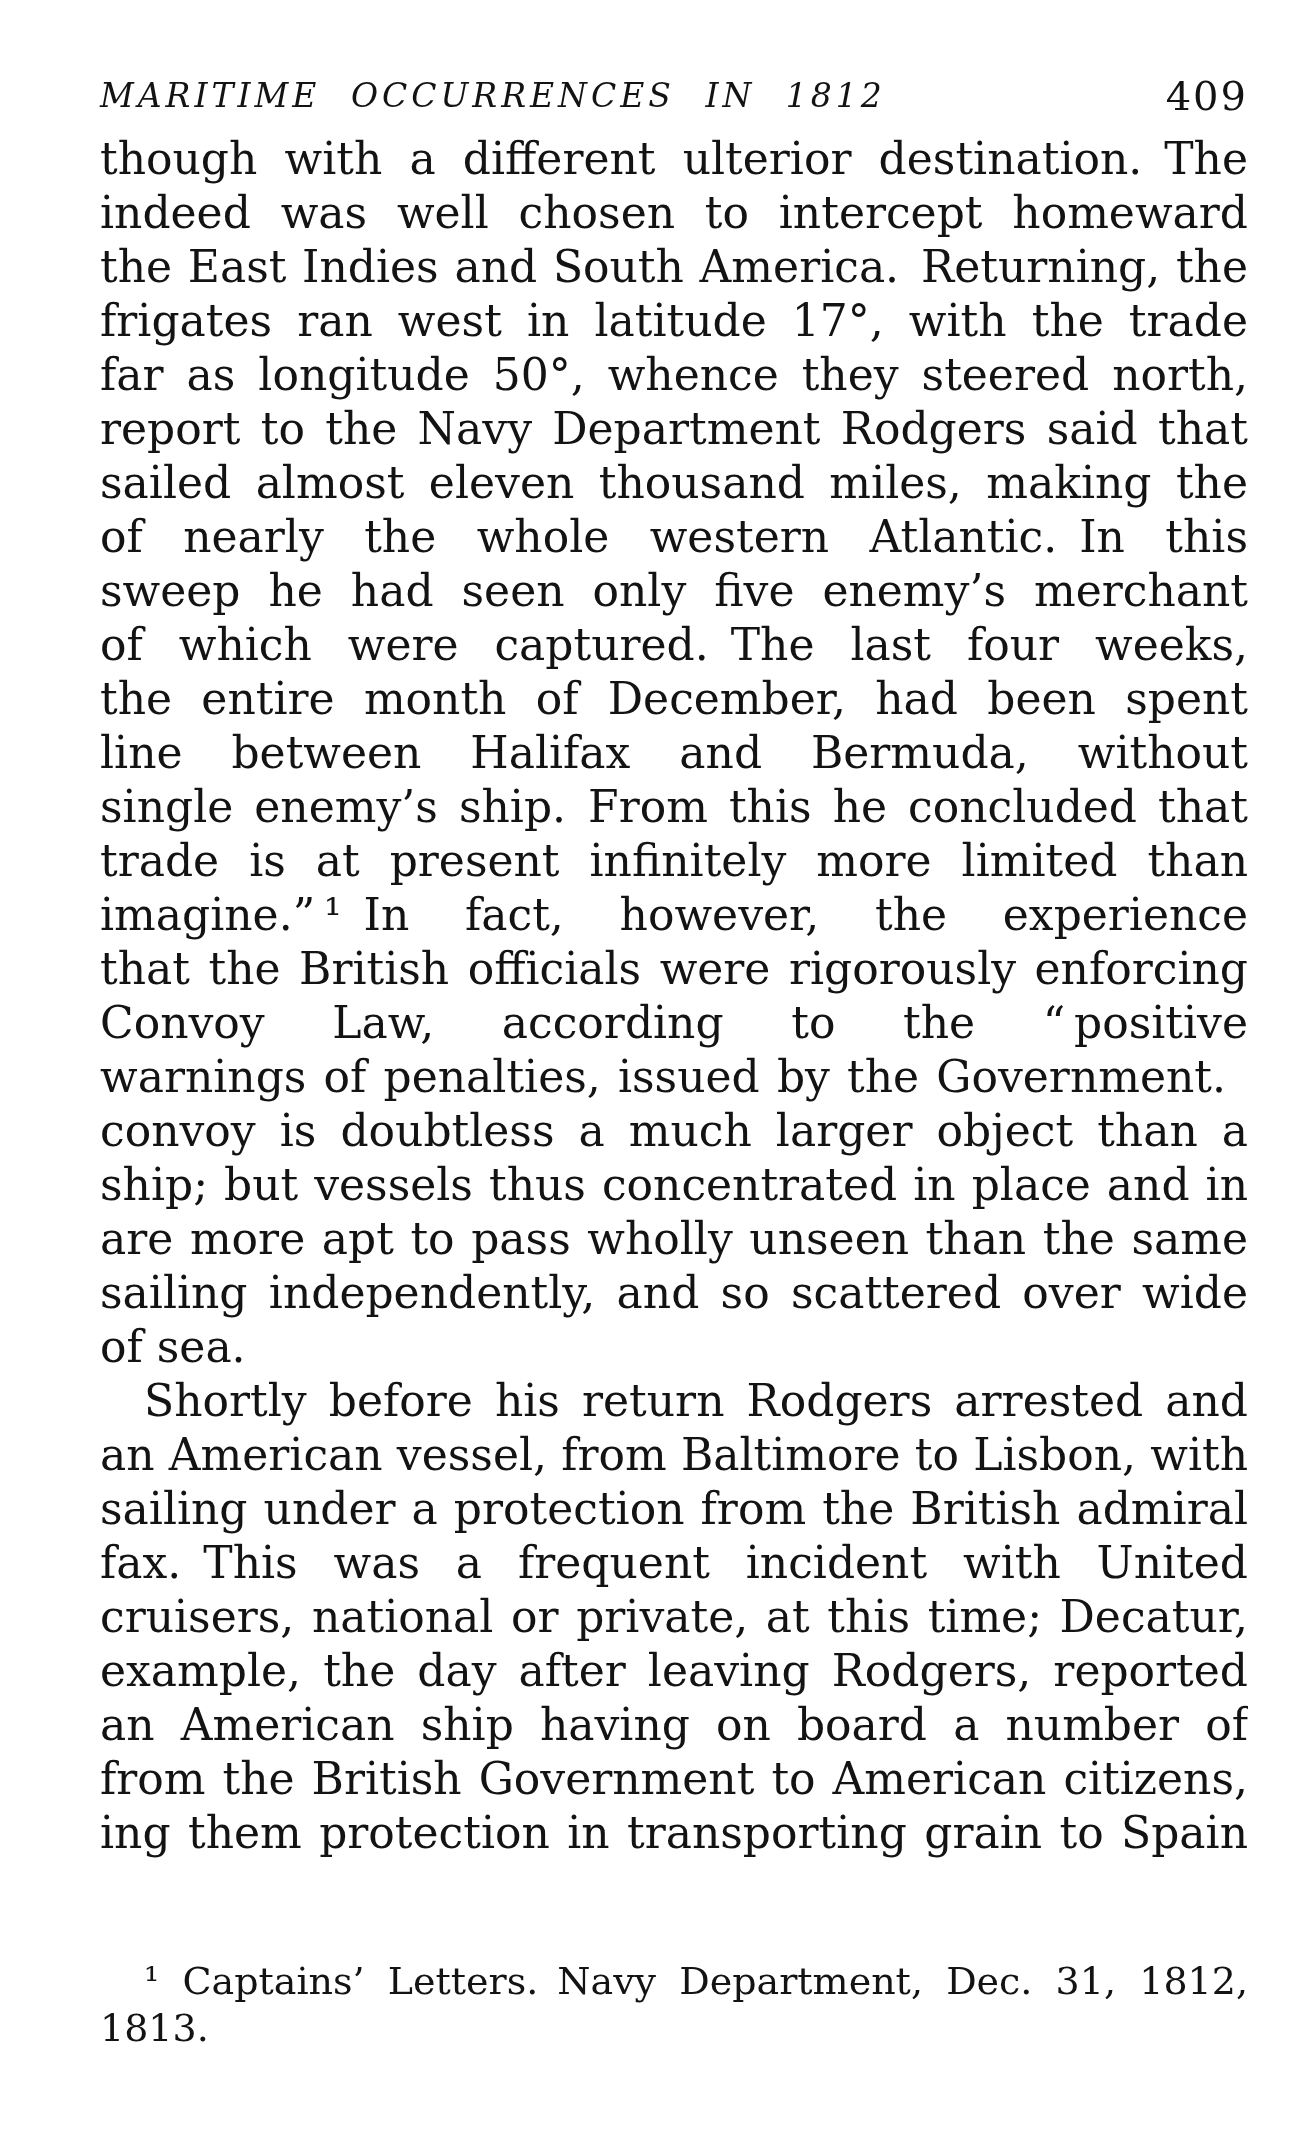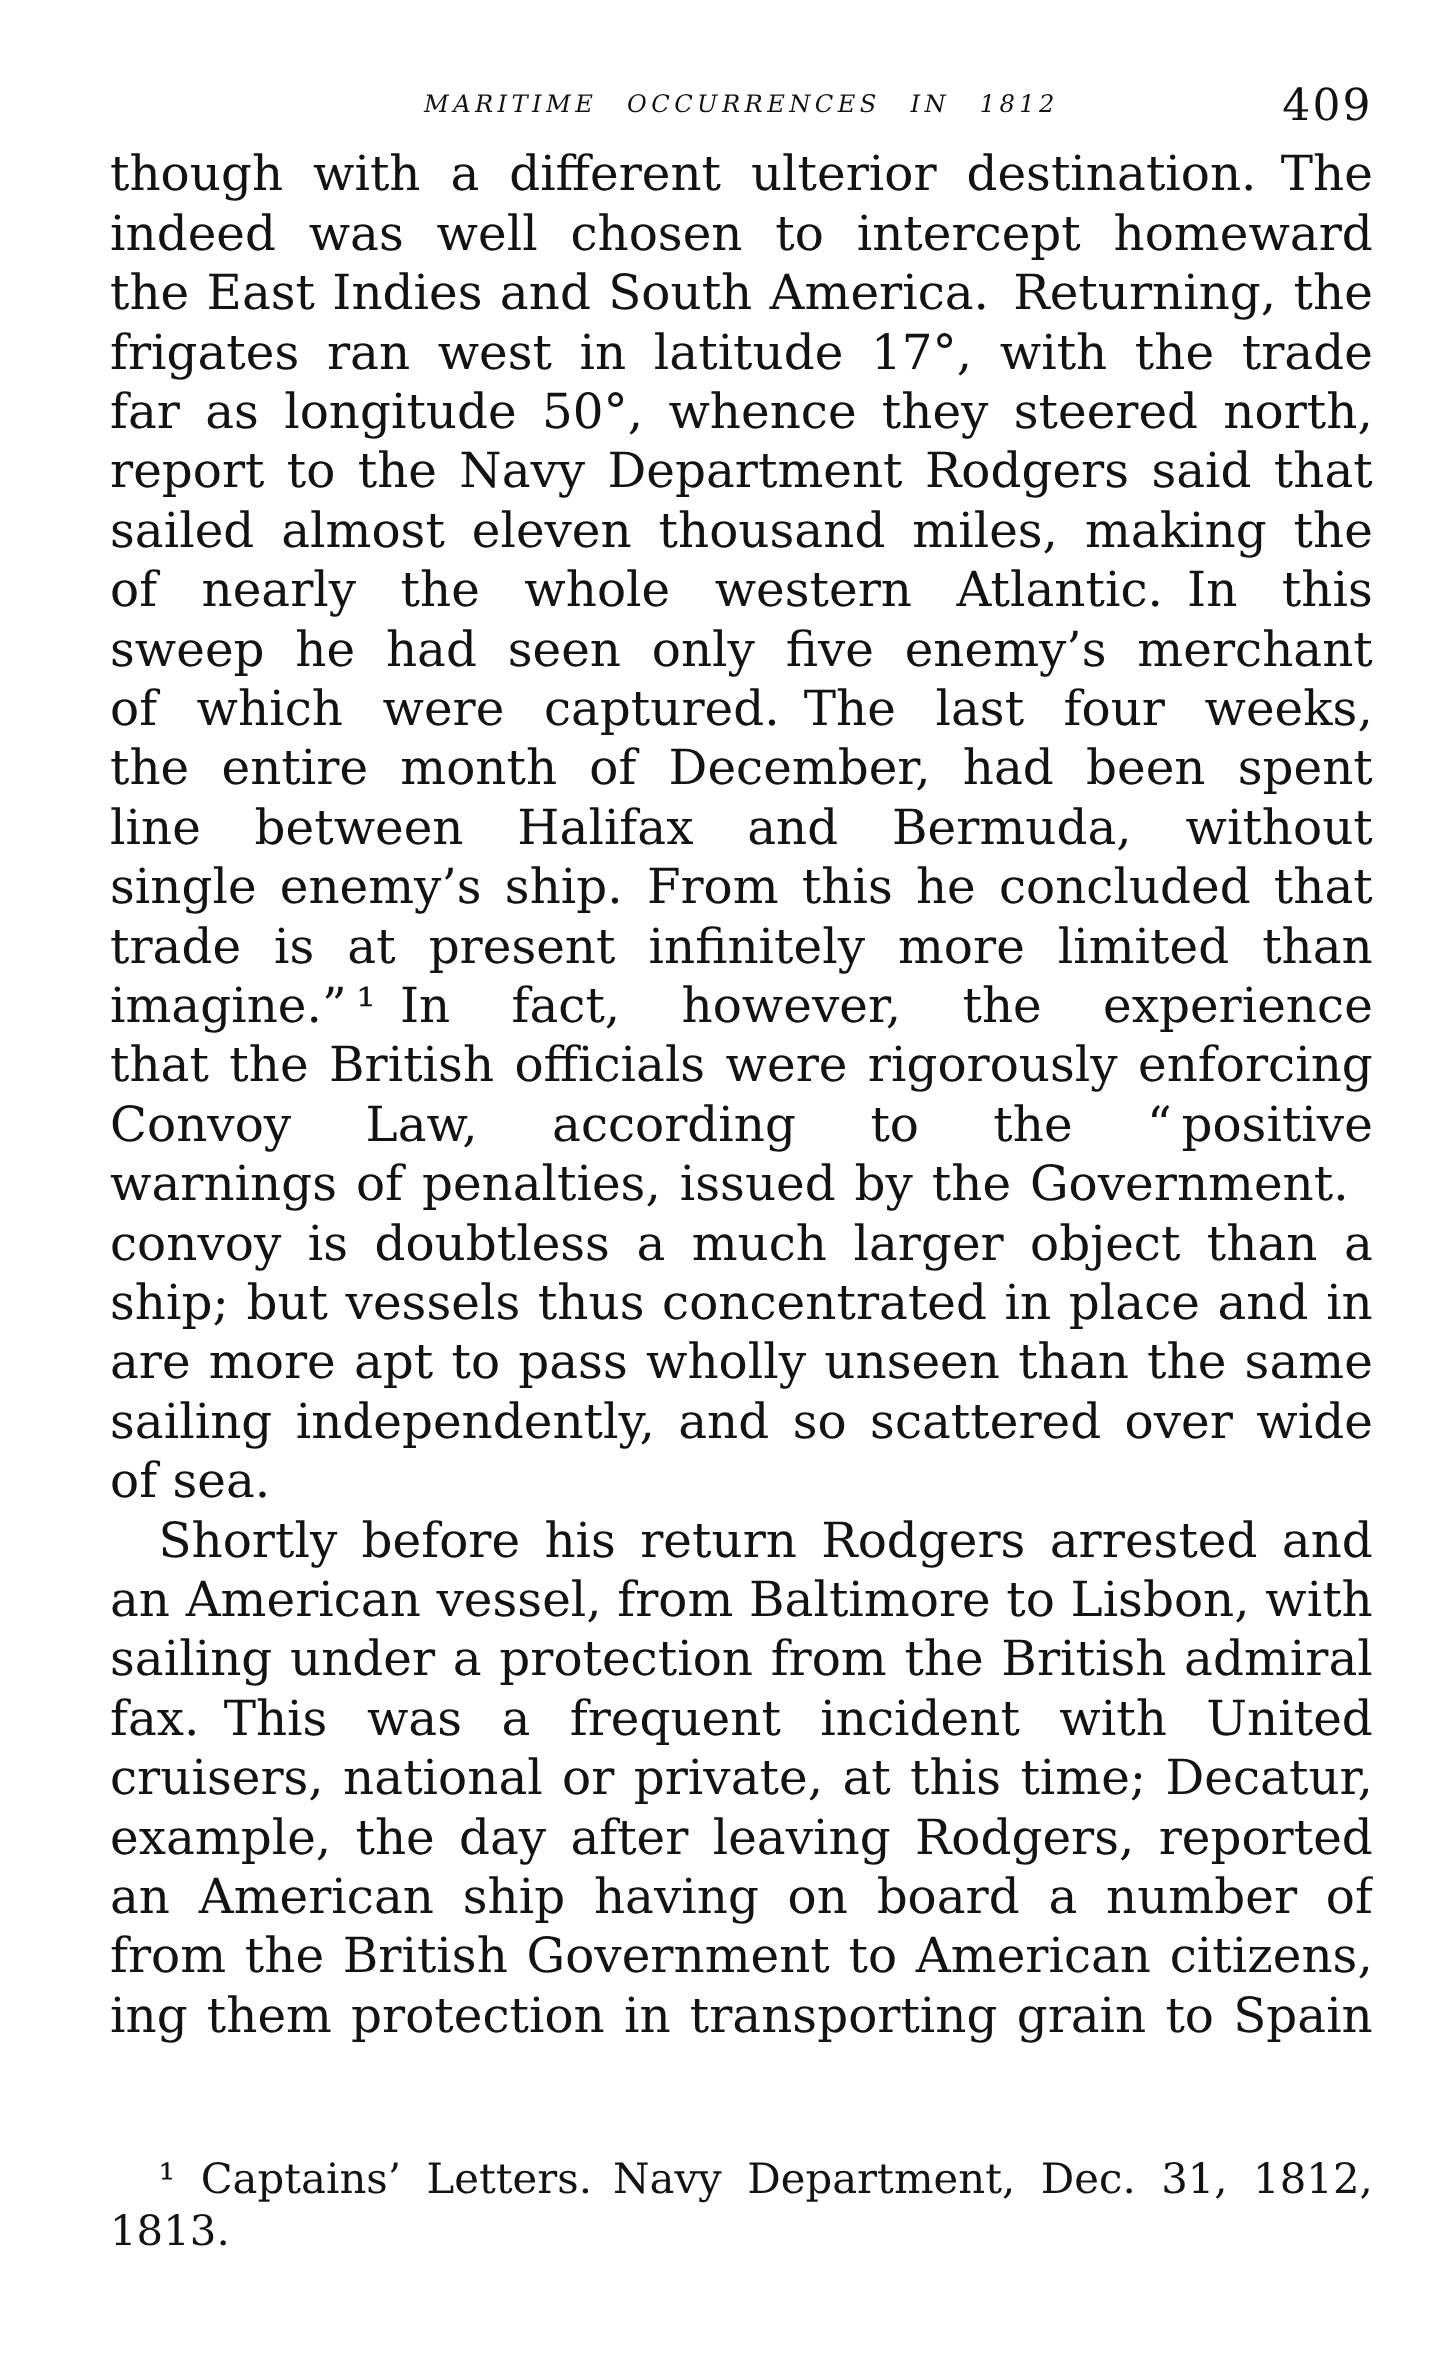--- a/index.html
+++ b/index.html
@@ -16,23 +16,23 @@
 
   
   .running-head {
     position: absolute;
     top: 70px;
     left: 100px;
     width: 1148px;
     height: 52px;
   }
   .running-title {
-    text-align: center;
+    text-align: left;
     font-style: italic;
-    font-size: 22px;
+    font-size: 33px;
     letter-spacing: 4px;
     word-spacing: 16px;
     line-height: 52px;
     white-space: nowrap;
   }
   .folio {
     position: absolute;
     right: 0;
     top: 0;
     font-size: 40px;

